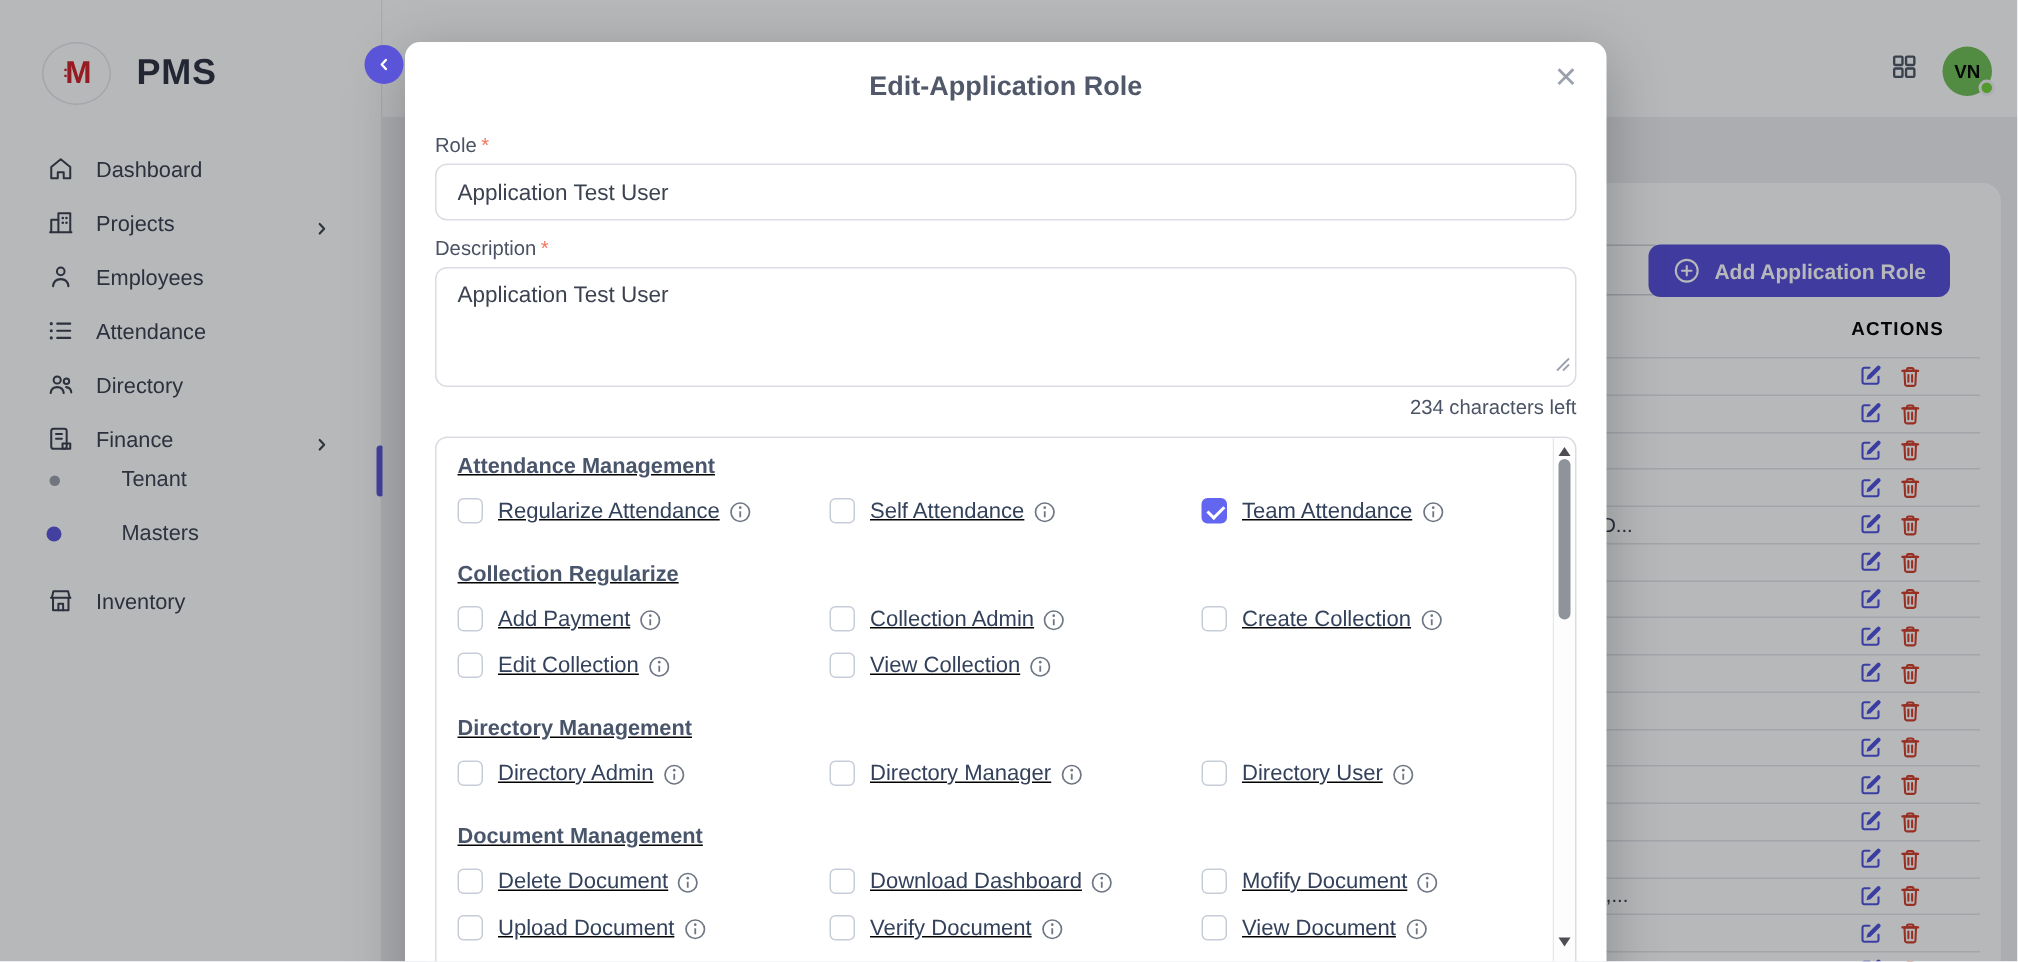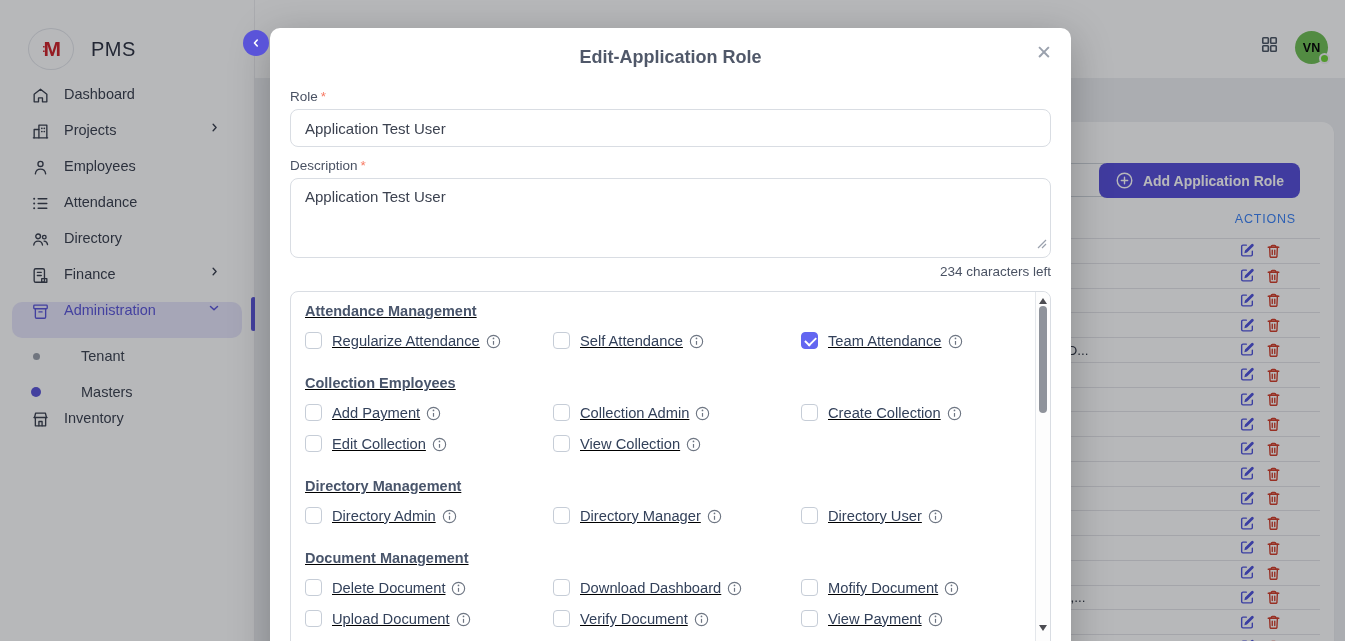--- a/index.html
+++ b/index.html
@@ -6,44 +6,44 @@
   html,body { width:1345px; height:641px; overflow:hidden; }
   body { font-family:"Liberation Sans","DejaVu Sans",sans-serif; background:#eef0f3; }
   .stage { position:relative; width:1345px; height:641px; overflow:hidden; background:#eef0f3; }
 
   
   .sidebar { position:absolute; left:0; top:0; width:255px; height:641px; background:#ffffff; border-right:1px solid #ececf0; z-index:1; }
   .logo-row { display:flex; align-items:center; padding:20px 0 0 28px; height:78px; }
   .logo-circle { width:46px; height:42px; border-radius:50%; border:1px solid #e3e5ea; background:#fff; display:flex; align-items:center; justify-content:center; }
   .logo-m { color:#cf2027; font-weight:bold; font-size:21px; letter-spacing:-1px; }
   .logo-m small { font-size:11px; vertical-align:4px; letter-spacing:-2px; }
-  .app-name { margin-left:17px; font-size:20px; font-weight:normal; color:#2b3040; letter-spacing:.5px; }
+  .app-name { margin-left:17px; font-size:24px; font-weight:bold; color:#2b3040; letter-spacing:.5px; }
   .nav { padding-top:8px; position:relative; }
-  .side-item { display:flex; align-items:flex-start; height:36px; margin:0 12px; padding-left:19px; border-radius:10px; color:#383e4d; font-size:14.5px; cursor:pointer; position:relative; }
+  .side-item { display:flex; align-items:flex-end; height:36px; margin:0 12px; padding-left:19px; border-radius:10px; color:#383e4d; font-size:14.5px; cursor:pointer; position:relative; }
   .side-item svg { flex:0 0 auto; }
   .side-item .lbl { margin-left:14px; }
   .side-item .chev { position:absolute; right:22px; display:flex; }
   .side-item.active { background:#e7e6fb; color:#5a54d9; }
   .side-sub { display:flex; align-items:center; height:36px; padding-left:81px; font-size:14.5px; color:#3c4250; cursor:pointer; position:relative; }
   .side-sub .dot { position:absolute; left:33px; width:7px; height:7px; border-radius:50%; background:#9aa0ab; }
   .side-sub.active .dot { width:10px; height:10px; left:31px; background:#5a54d9; }
   .active-bar { position:absolute; left:251px; top:297px; width:5px; height:34px; border-radius:3px; background:#5a54d9; z-index:2; }
 
   
   .header { position:absolute; left:255px; top:0; right:0; height:78px; background:#ffffff; z-index:1; }
   .grid-btn { position:absolute; right:62px; top:30px; width:28px; height:28px; display:flex; align-items:center; justify-content:center; cursor:pointer; }
   .avatar { position:absolute; right:17px; top:31px; width:33px; height:33px; border-radius:50%; background:#6fbf54; color:#000000; font-size:12.5px; font-weight:bold; display:flex; align-items:center; justify-content:center; }
   .avatar-dot { position:absolute; right:15px; top:53px; width:11px; height:11px; border-radius:50%; background:#6fd435; border:2px solid #f2f3f5; }
 
   
   .content { position:absolute; left:255px; top:78px; right:0; bottom:0; background:#eef0f3; z-index:1; }
   .card { position:absolute; left:28px; top:44px; right:11px; height:560px; background:#ffffff; border-radius:12px; box-shadow:0 1px 2px rgba(0,0,0,.05); }
   .search-box { position:absolute; top:41px; right:224px; width:300px; height:34px; border:1px solid #cfd4da; border-radius:8px; background:#fff; }
   .add-role-btn { position:absolute; top:41px; right:34px; height:35px; display:inline-flex; align-items:center; gap:9px; padding:0 16px; background:#554dd8; color:#fff; border:none; border-radius:8px; font-size:14px; font-weight:bold; cursor:pointer; font-family:inherit; }
-  .actions-head { position:absolute; top:90px; right:38px; font-size:12.5px; font-weight:normal; letter-spacing:.8px; color:#3b82f6;margin-left:36px; }
+  .actions-head { position:absolute; top:90px; right:38px; font-size:12.5px; font-weight:bold; letter-spacing:.8px; color:#000000;margin-left:36px; }
   .t-rows { position:absolute; top:116px; left:0; right:14px; border-top:1px solid #e4e4e8; }
   .t-row { position:relative; height:24.75px; border-bottom:1px solid #e4e4e8; }
   .t-actions { position:absolute; right:39px; top:50%; transform:translateY(-50%); display:flex; gap:11px; align-items:center; }
   .t-actions span { display:flex; cursor:pointer; }
   .t-frag { position:absolute; left:780px; top:50%; transform:translateY(-50%); font-size:13.5px; color:#323846; }
 
   
   .overlay { position:absolute; inset:0; background:rgba(18,20,28,0.30); z-index:40; }
   .collapse-btn { position:absolute; left:243px; top:30px; width:26px; height:26px; border-radius:50%; background:#5a54d9; z-index:60; display:flex; align-items:center; justify-content:center; cursor:pointer; border:none; }
   .modal { position:absolute; left:270px; top:28px; width:801px; height:700px; background:#ffffff; border-radius:10px; box-shadow:0 10px 40px rgba(0,0,0,.25); z-index:50; padding:0 20px; }
@@ -148,35 +148,20 @@
               <path d="M13.5 20.5v-4.5h6.5v4.5z"></path>
             </svg>
           </span>
           <span class="lbl">Finance</span>
           <span class="chev">
             <svg width="11" height="11" viewBox="0 0 24 24" fill="none" stroke="currentColor" stroke-width="3" stroke-linecap="round" stroke-linejoin="round">
               <path d="M9 5l6.5 7L9 19"></path>
             </svg>
           </span>
         </div>
-        <div class="side-item active">
-          <span style="display: flex;">
-            <svg width="19" height="19" viewBox="0 0 24 24" fill="none" stroke="currentColor" stroke-width="1.7" stroke-linecap="round" stroke-linejoin="round">
-              <rect x="3.5" y="4" width="17" height="4.5" rx="1"></rect>
-              <path d="M5.5 8.5V19a1.5 1.5 0 0 0 1.5 1.5h10a1.5 1.5 0 0 0 1.5-1.5V8.5"></path>
-              <path d="M10 12.5h4"></path>
-            </svg>
-          </span>
-          <span class="lbl">Administration</span>
-          <span class="chev">
-            <svg width="12" height="12" viewBox="0 0 24 24" fill="none" stroke="currentColor" stroke-width="3" stroke-linecap="round" stroke-linejoin="round">
-              <path d="M5 9l7 6.5L19 9"></path>
-            </svg>
-          </span>
-        </div>
         <div class="side-sub">
           <span class="dot"></span>
           <span>Tenant</span>
         </div>
         <div class="side-sub active">
           <span class="dot"></span>
           <span>Masters</span>
         </div>
         <div class="side-item">
           <span style="display: flex;">
@@ -593,21 +578,21 @@
                   <svg width="15" height="15" viewBox="0 0 20 20" fill="none">
                     <circle cx="10" cy="10" r="8.2" stroke="#6e7683" stroke-width="1.5"></circle>
                     <line x1="10" y1="9.2" x2="10" y2="14.4" stroke="#6e7683" stroke-width="1.6"></line>
                     <circle cx="10" cy="5.9" r="1.15" fill="#6e7683"></circle>
                   </svg>
                 </span>
               </div>
             </div>
           </div>
           <div class="perm-group">
-            <div class="perm-title">Collection Employees</div>
+            <div class="perm-title">Collection Regularize</div>
             <div class="perm-grid">
               <div class="perm-item">
                 <span class="cb"></span>
                 <span class="pl">Add Payment</span>
                 <span style="display: flex;">
                   <svg width="15" height="15" viewBox="0 0 20 20" fill="none">
                     <circle cx="10" cy="10" r="8.2" stroke="#6e7683" stroke-width="1.5"></circle>
                     <line x1="10" y1="9.2" x2="10" y2="14.4" stroke="#6e7683" stroke-width="1.6"></line>
                     <circle cx="10" cy="5.9" r="1.15" fill="#6e7683"></circle>
                   </svg>
@@ -750,21 +735,21 @@
                 <span style="display: flex;">
                   <svg width="15" height="15" viewBox="0 0 20 20" fill="none">
                     <circle cx="10" cy="10" r="8.2" stroke="#6e7683" stroke-width="1.5"></circle>
                     <line x1="10" y1="9.2" x2="10" y2="14.4" stroke="#6e7683" stroke-width="1.6"></line>
                     <circle cx="10" cy="5.9" r="1.15" fill="#6e7683"></circle>
                   </svg>
                 </span>
               </div>
               <div class="perm-item">
                 <span class="cb"></span>
-                <span class="pl">View Payment</span>
+                <span class="pl">View Document</span>
                 <span style="display: flex;">
                   <svg width="15" height="15" viewBox="0 0 20 20" fill="none">
                     <circle cx="10" cy="10" r="8.2" stroke="#6e7683" stroke-width="1.5"></circle>
                     <line x1="10" y1="9.2" x2="10" y2="14.4" stroke="#6e7683" stroke-width="1.6"></line>
                     <circle cx="10" cy="5.9" r="1.15" fill="#6e7683"></circle>
                   </svg>
                 </span>
               </div>
             </div>
           </div>

